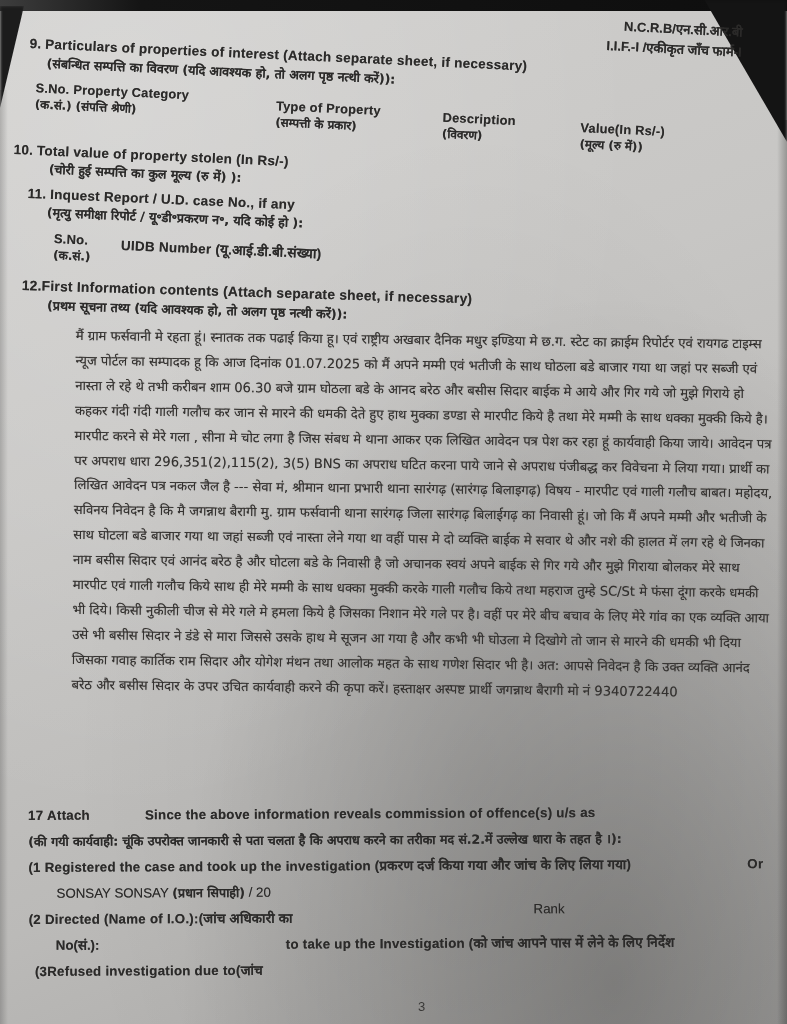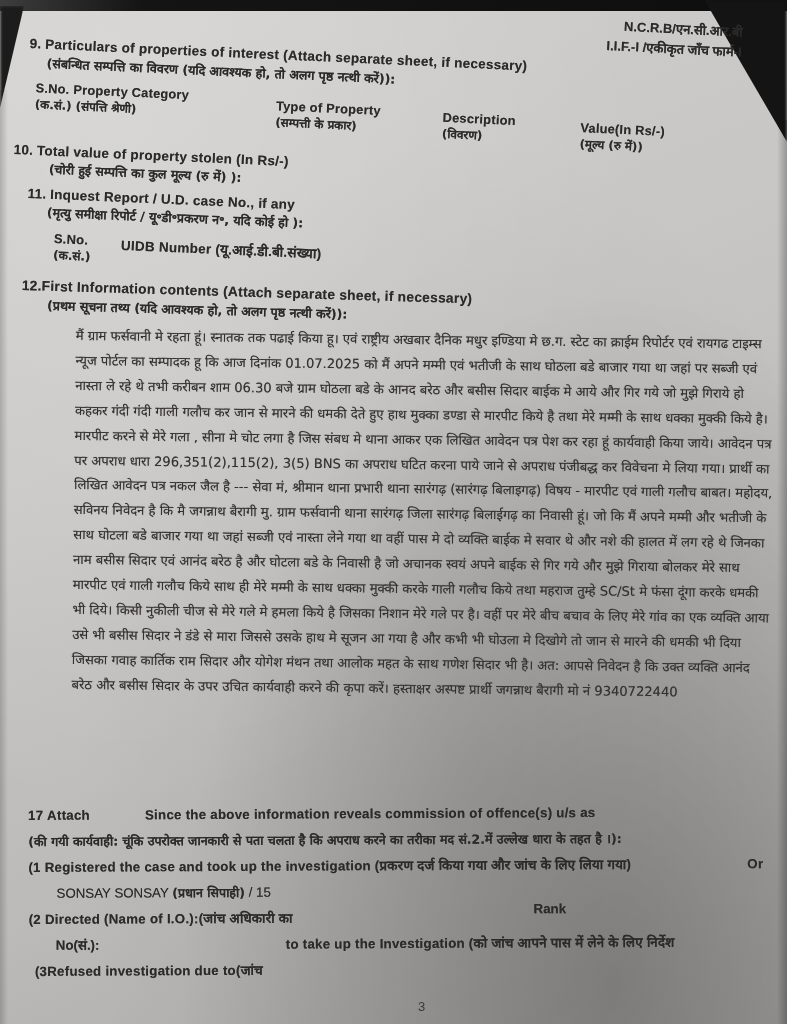--- a/index.html
+++ b/index.html
@@ -60,21 +60,21 @@
 
   #body{top:324px;left:76px;width:700px;transform:rotate(0.7deg);
     font-size:13.1px;line-height:24.9px;color:#33312f;
     font-family:"DejaVu Sans",sans-serif;text-shadow:0 0 .7px rgba(55,52,50,.5);}
 
   #s13{top:800px;left:28px;width:735px;transform:rotate(-0.3deg);font-size:13.3px;}
   #s13 .row{margin-top:5px;position:relative;line-height:21px;}
   .gap55{display:inline-block;width:55px;}
   #s13 .orrow{display:flex;justify-content:space-between;}
   #s13 .officer{margin-left:28px;}
-  #s13 .rank{position:absolute;left:505px;top:-8px;font-weight:bold;}
+  #s13 .rank{position:absolute;left:505px;top:-8px;font-weight:normal;}
   #s13 .no-lbl{display:inline-block;width:230px;padding-left:27px;font-weight:bold;}
   #s13 .opt3{margin-left:6px;}
 
   #pg{position:absolute;bottom:10px;left:0;right:0;text-align:center;padding-left:56px;font-size:13px;color:#3a3938;}
 </style>
 </head>
 <body>
 
 <div id="photo">
   <div id="paper"></div>
@@ -153,21 +153,21 @@
       <span class="en">Attach</span><span class="gap55"></span><span class="en">Since the above information reveals commission of offence(s) u/s as</span>
     </div>
     <div class="row lbl-hi hi">(की गयी कार्यवाही: चूंकि उपरोक्त जानकारी से पता चलता है कि अपराध करने का तरीका मद सं.2.में उल्लेख धारा के तहत है ।):</div>
     <div class="row orrow">
       <span class="en">(1 Registered the case and took up the investigation (प्रकरण दर्ज किया गया और जांच के लिए लिया गया)</span>
       <span class="en">Or</span>
     </div>
     <div class="row officer">
       <span>SONSAY SONSAY</span>
       <span class="lbl-hi hi">(प्रधान सिपाही)</span>
-      <span>/ 15</span>
+      <span>/ 20</span>
     </div>
     <div class="row">
       <span class="en">(2 Directed (Name of I.O.):(जांच अधिकारी का</span>
       <span class="rank">Rank</span>
     </div>
     <div class="row">
       <span class="no-lbl">No(सं.):</span><span class="en">to take up the Investigation (को जांच आपने पास में  लेने के लिए निर्देश</span>
     </div>
     <div class="row opt3 en">(3Refused investigation due to(जांच</div>
   </div>

